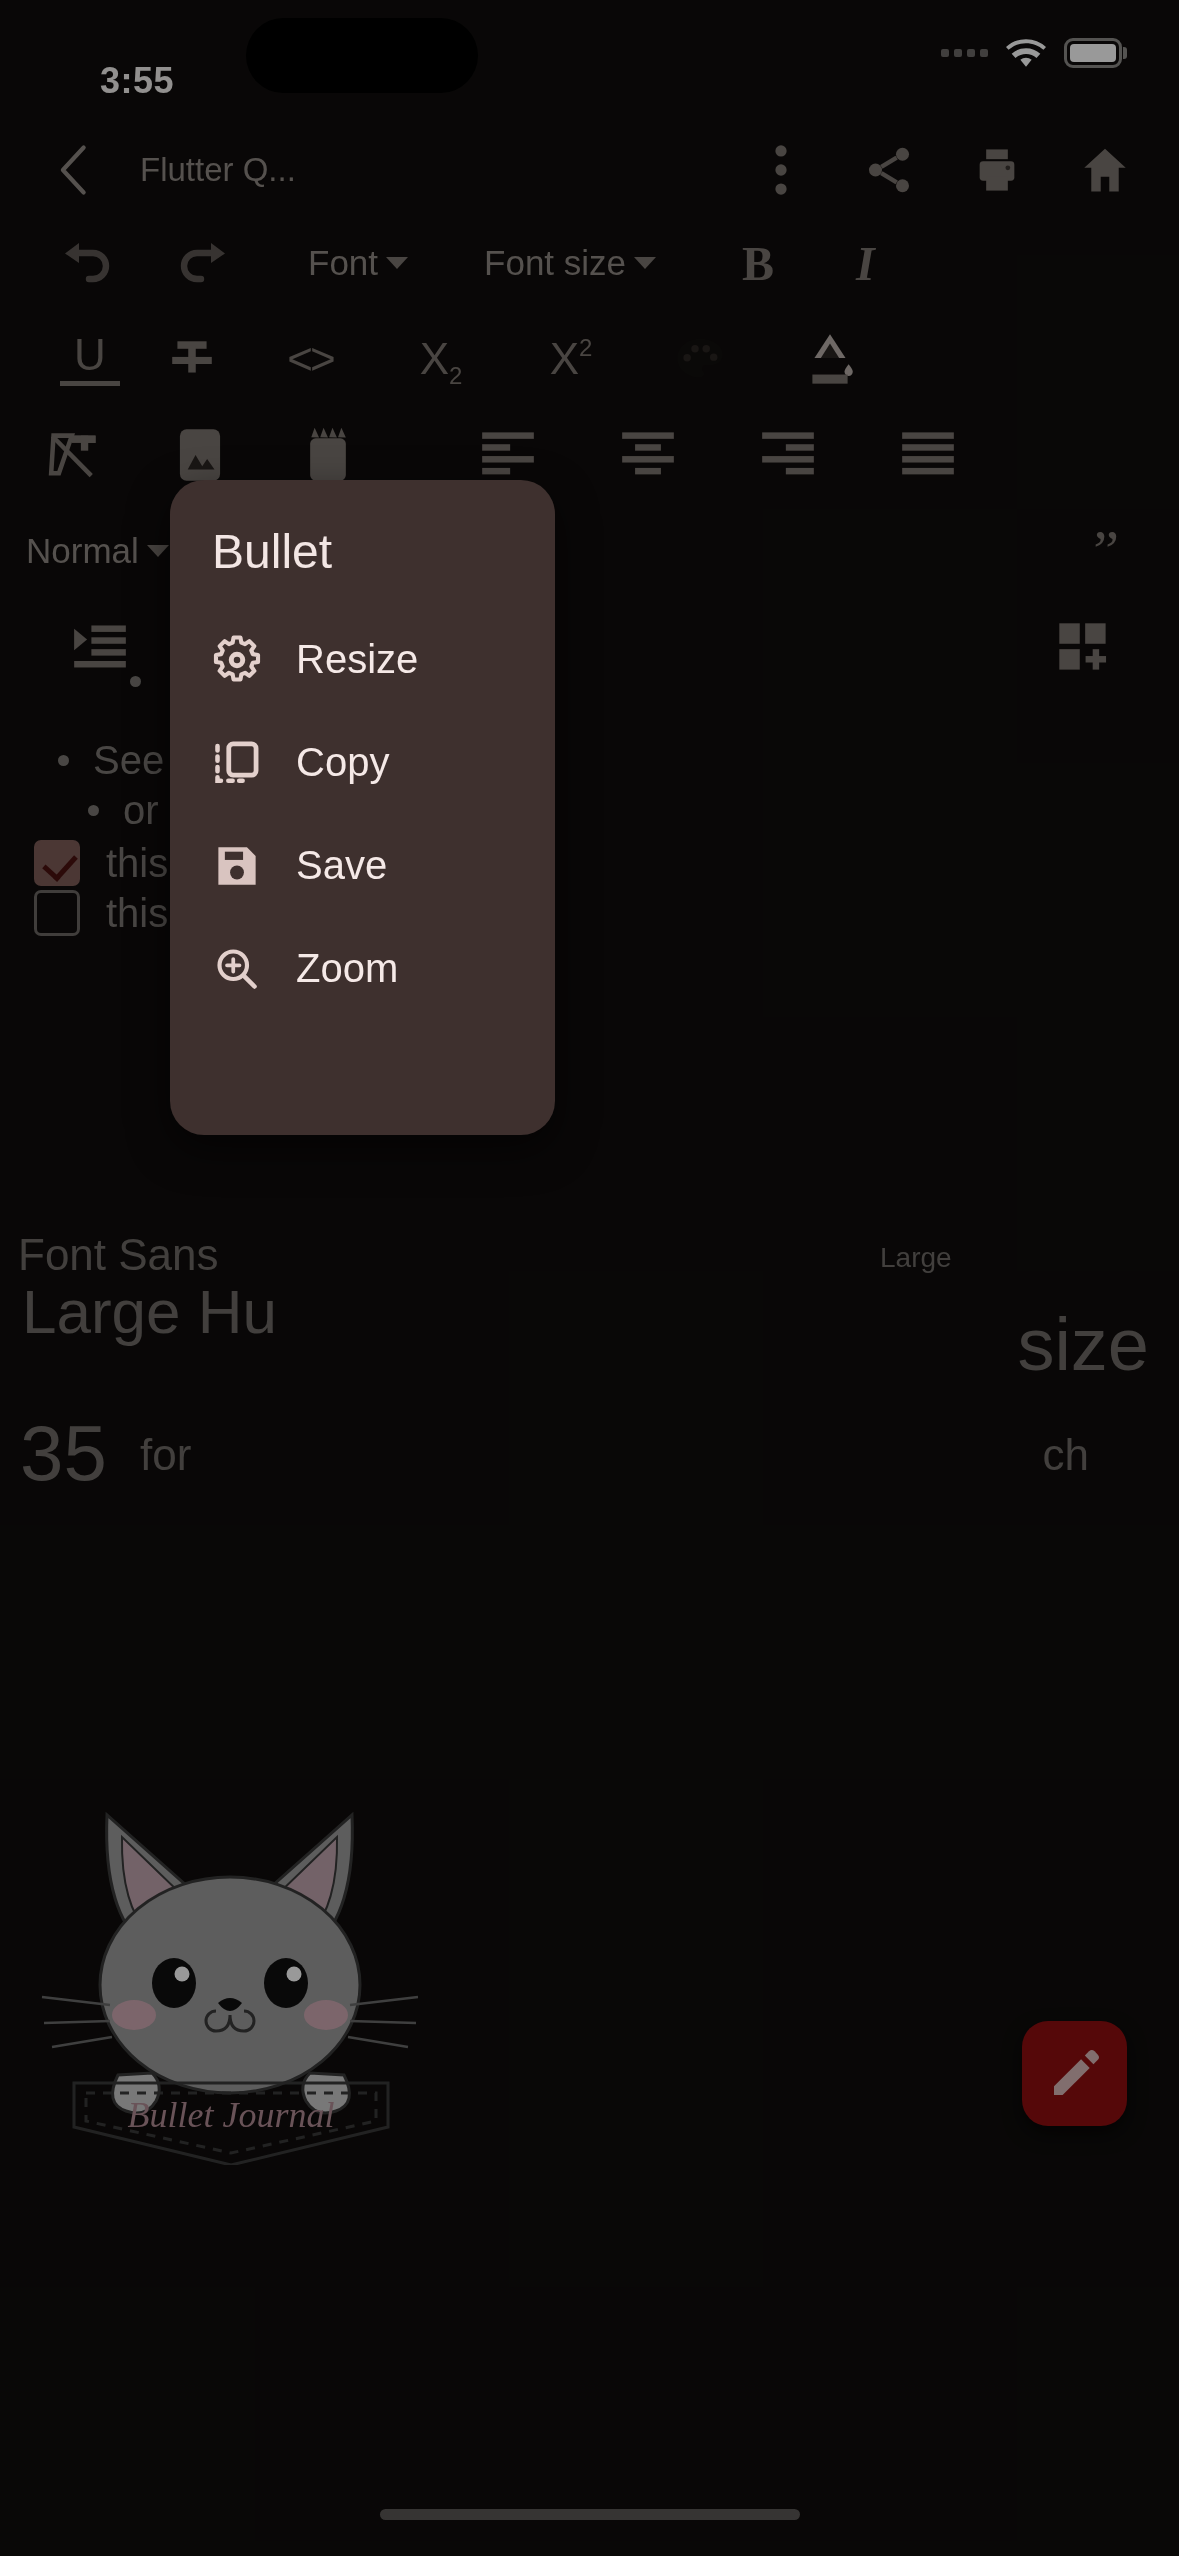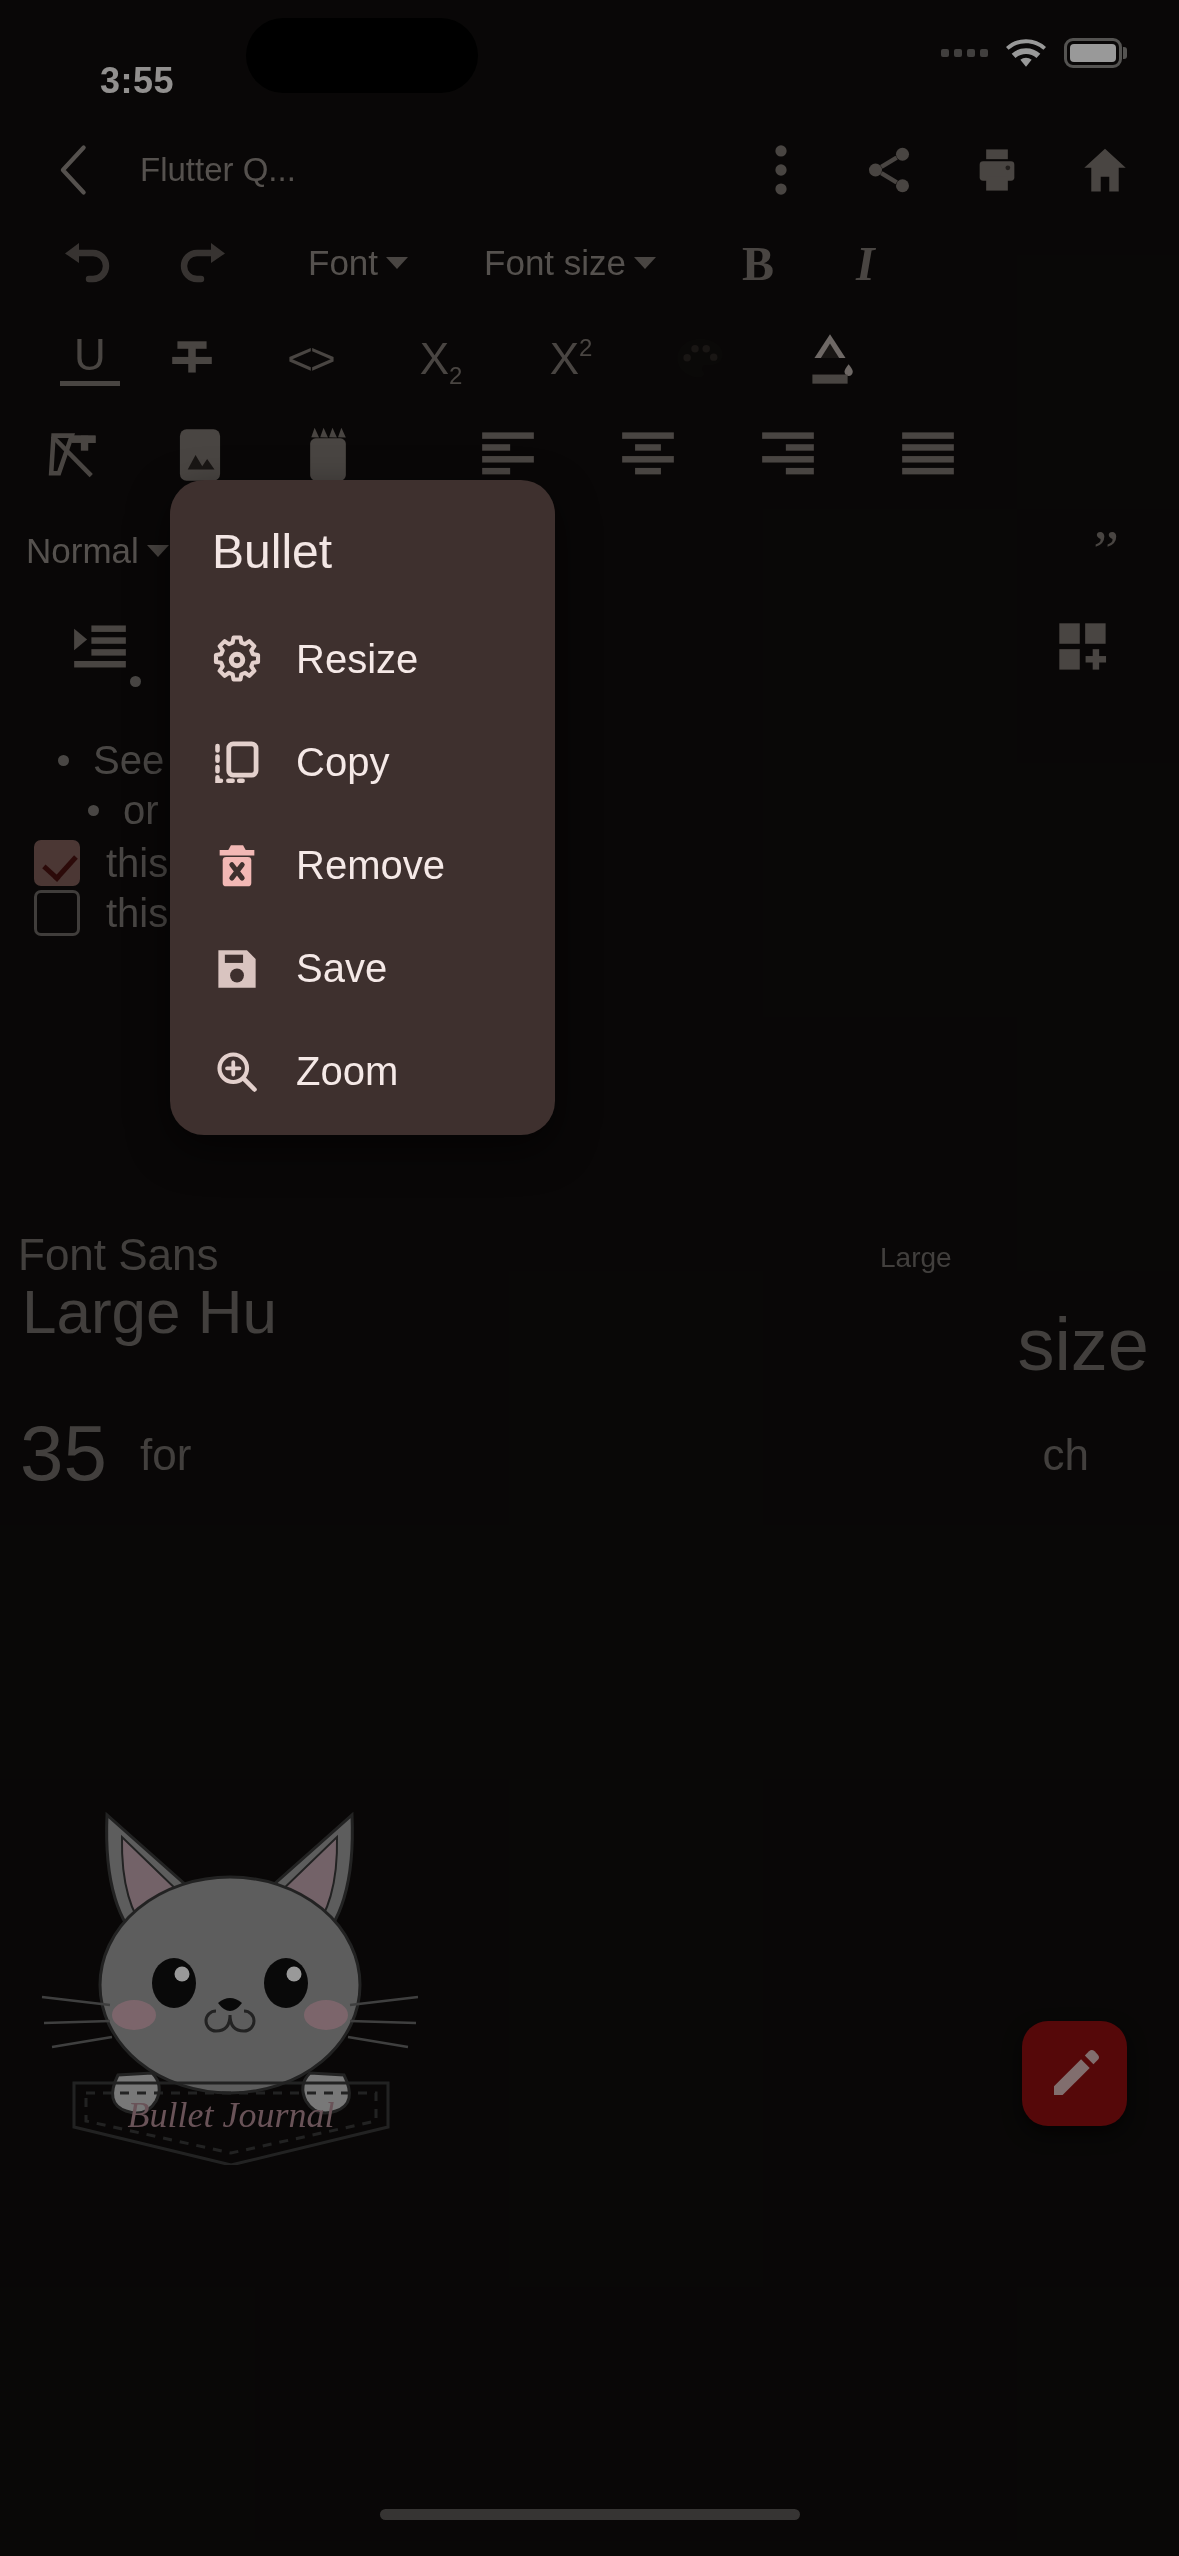--- a/index.html
+++ b/index.html
@@ -383,31 +383,20 @@
     <div class="menu-item">
       <span class="menu-ic">
         <svg width="52" height="52" viewBox="0 0 24 24">
           <path d="M3 4.2v2M3 9v2M3 13.8v2M3 18.6v1.6h1.6M8 20.2h2M13 20.2h1.6" stroke="#e3d0cc" stroke-width="2.1" fill="none" stroke-linecap="round"></path>
           <rect x="8.2" y="3.2" width="12.6" height="14.4" rx="2" fill="none" stroke="#e3d0cc" stroke-width="2.2"></rect>
         </svg>
       </span>
       <span class="menu-label">Copy</span>
     </div>
 
-    <div class="menu-item">
-      <span class="menu-ic">
-        <svg width="52" height="52" viewBox="0 0 24 24">
-          <path d="M4 4.6h16v2.6H4Z" fill="#f2b8b5"></path>
-          <path d="M9.2 2.4h5.6l1.2 2.2H8Z" fill="#f2b8b5"></path>
-          <rect x="5.4" y="7.8" width="13.2" height="13.6" rx="1.6" fill="#f2b8b5"></rect>
-          <path d="m9.6 11.4 4.8 6.2m0-6.2-4.8 6.2" stroke="#3e302e" stroke-width="2.3" stroke-linecap="round"></path>
-        </svg>
-      </span>
-      <span class="menu-label">Remove</span>
-    </div>
 
     <div class="menu-item">
       <span class="menu-ic">
         <svg width="52" height="52" viewBox="0 0 24 24">
           <path d="M3.4 3.4h13.2L20.6 7.4v13.2H3.4Z" fill="#d9c4c0"></path>
           <rect x="6.4" y="5.4" width="8.4" height="3.8" fill="#3e302e"></rect>
           <circle cx="12" cy="15" r="3.2" fill="#3e302e"></circle>
         </svg>
       </span>
       <span class="menu-label">Save</span>

